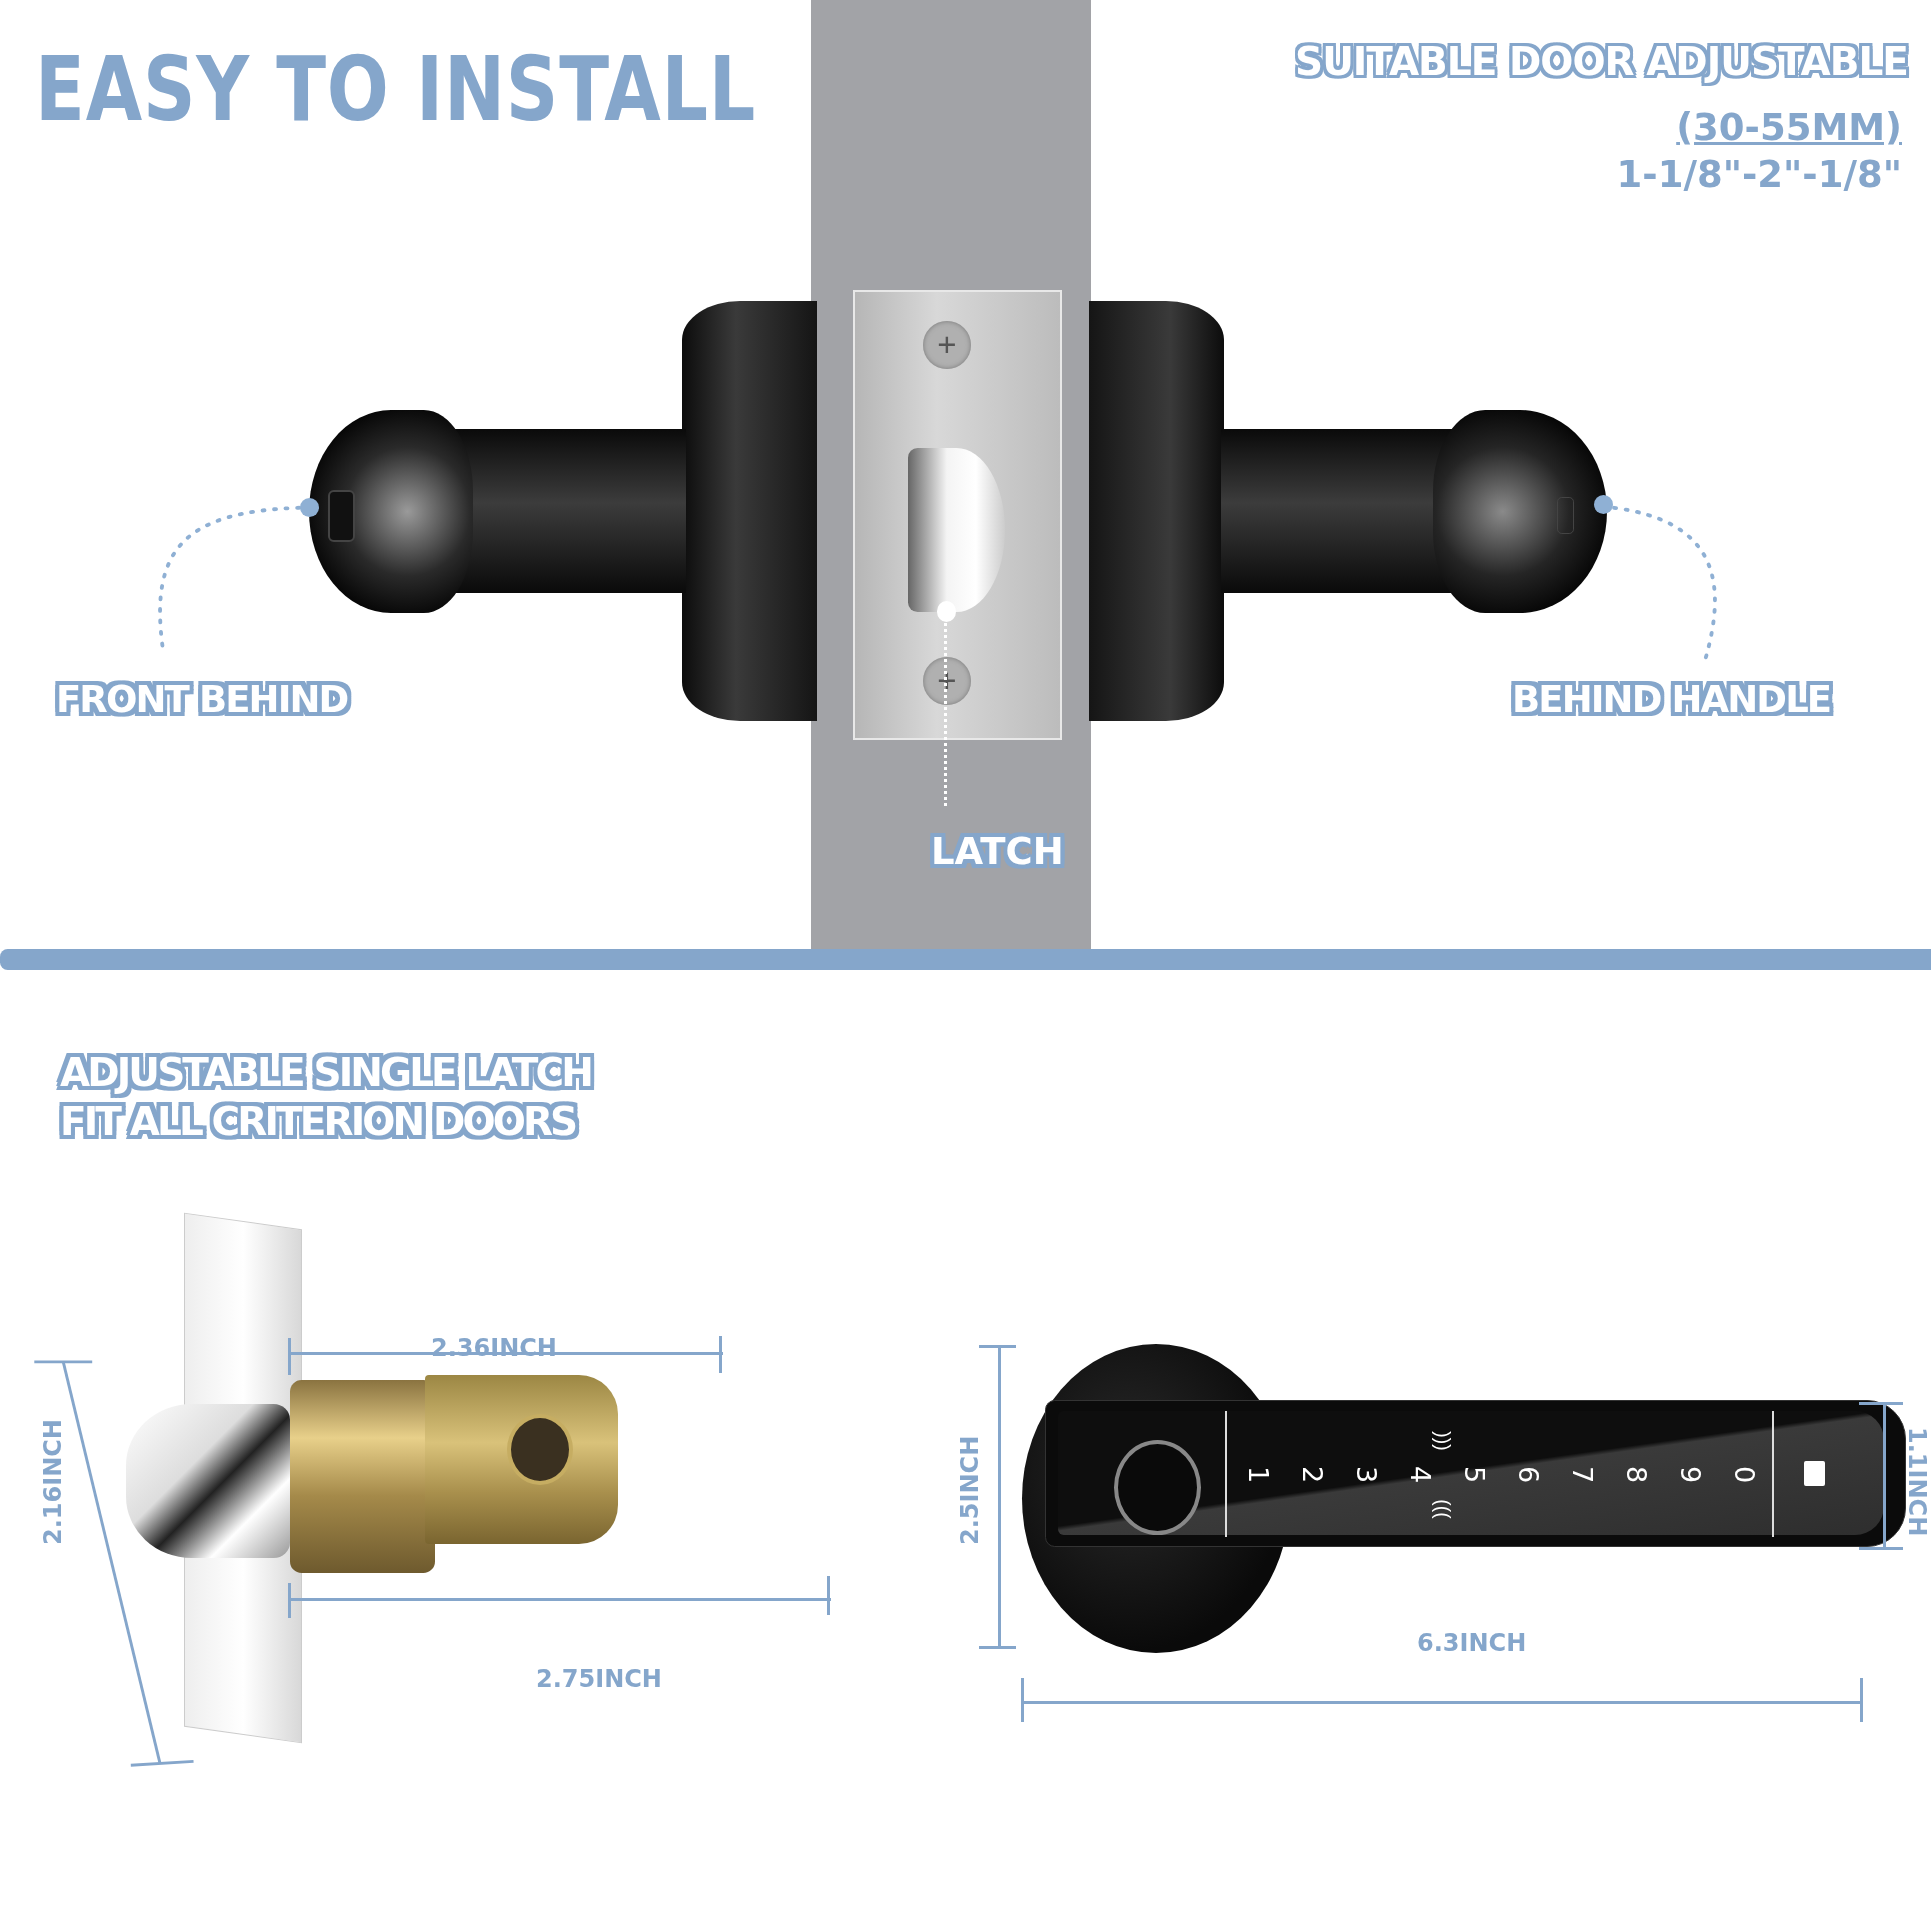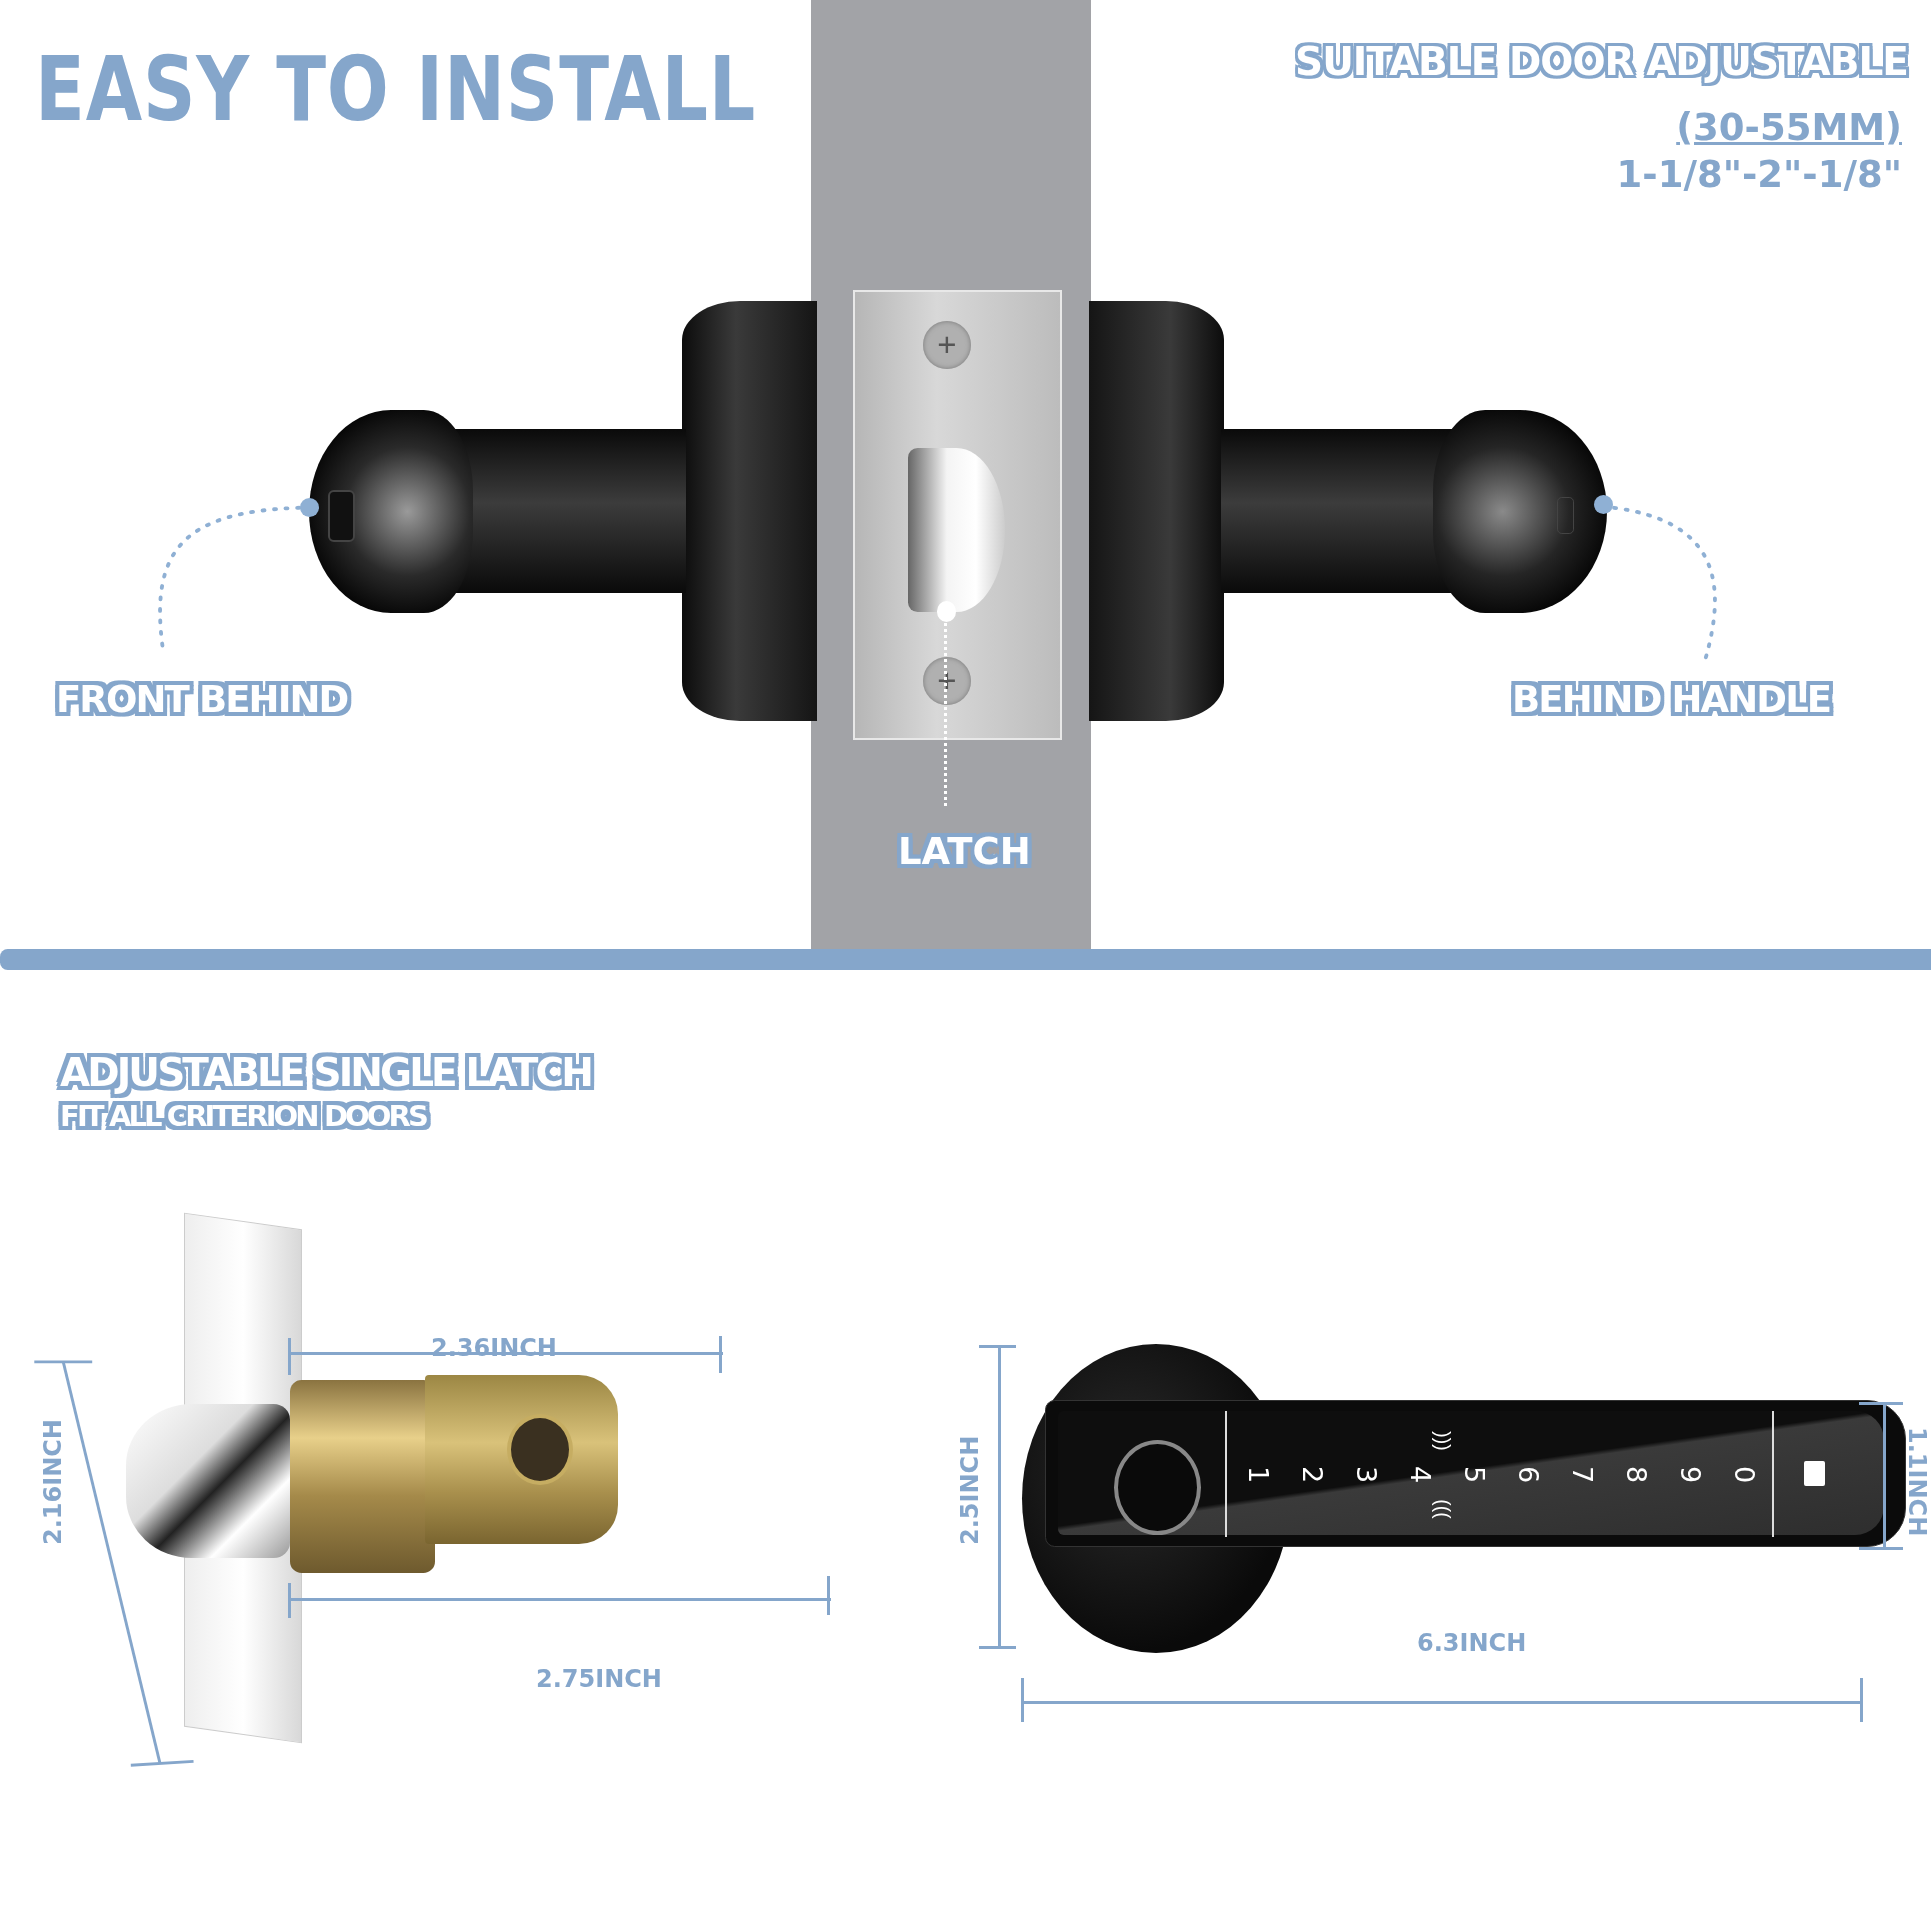--- a/index.html
+++ b/index.html
@@ -58,26 +58,26 @@
 </svg>
 <div class="abs dot" style="left:1594px;top:495px;width:19.3px;height:19.3px;"></div>
 <svg class="abs" style="left:1608px;top:502px;" width="126" height="164" viewBox="0 0 130 170">
   <path d="M6 6 C 110 20, 125 80, 100 165" fill="none" stroke="#8fb0d4" stroke-width="4" stroke-dasharray="2 10" stroke-linecap="round"></path>
 </svg>
 <div class="abs dot" style="left:937px;top:601px;width:19.3px;height:21px;background:#fff;"></div>
 <div class="abs" style="left:944px;top:623px;width:3.9px;height:183px;border-left:3.9px dotted #fff;"></div>
 
 <div class="abs outline" style="left:56px;top:678px;font-size:37px;letter-spacing:-1.9px;">FRONT BEHIND</div>
 <div class="abs outline" style="left:1512px;top:678px;font-size:37px;letter-spacing:-1.9px;">BEHIND HANDLE</div>
-<div class="abs outline" style="left:898px;top:830px;font-size:37px;">LATCH</div>
+<div class="abs outline" style="left:931px;top:830px;font-size:37px;">LATCH</div>
 
 <div class="abs divider"></div>
 
 <div class="abs outline" style="left:60px;top:1050px;font-size:39px;letter-spacing:-2.9px;">ADJUSTABLE SINGLE LATCH</div>
-<div class="abs outline" style="left:60px;top:1099px;font-size:29px;letter-spacing:-2.9px;">FIT ALL CRITERION DOORS</div>
+<div class="abs outline" style="left:60px;top:1099px;font-size:39px;letter-spacing:-2.9px;">FIT ALL CRITERION DOORS</div>
 
 <div class="abs" style="left:116px;top:1221px;width:792px;height:560px;">
   <div class="abs" style="left:68px;top:0;width:116px;height:512px;background:linear-gradient(90deg,#eee,#fff 50%,#d8d8d8);border:1px solid #ccc;transform:skewY(8deg);"></div>
   <div class="abs" style="left:9.7px;top:183px;width:164px;height:154px;border-radius:40% 10% 10% 40%;background:linear-gradient(135deg,#fff,#ddd 40%,#222 55%,#fff 75%,#999);"></div>
   <div class="abs" style="left:174px;top:159px;width:145px;height:193px;border-radius:11.6px;background:linear-gradient(180deg,#8a7340,#e8d08a 30%,#a58a4a 60%,#6e5a2e);"></div>
   <div class="abs" style="left:309px;top:154px;width:193px;height:169px;border-radius:3.9px 39px 39px 3.9px;background:linear-gradient(180deg,#9c8744,#d9c27a 40%,#a88f4c 70%,#7a6530);"></div>
   <div class="abs" style="left:391px;top:193px;width:58px;height:63px;border-radius:50%;border:4.8px solid #c6ad62;background:#3a3020;"></div>
 </div>
 
 <div class="abs dimline" style="left:290px;top:1352px;width:433px;height:2.9px;"></div>

